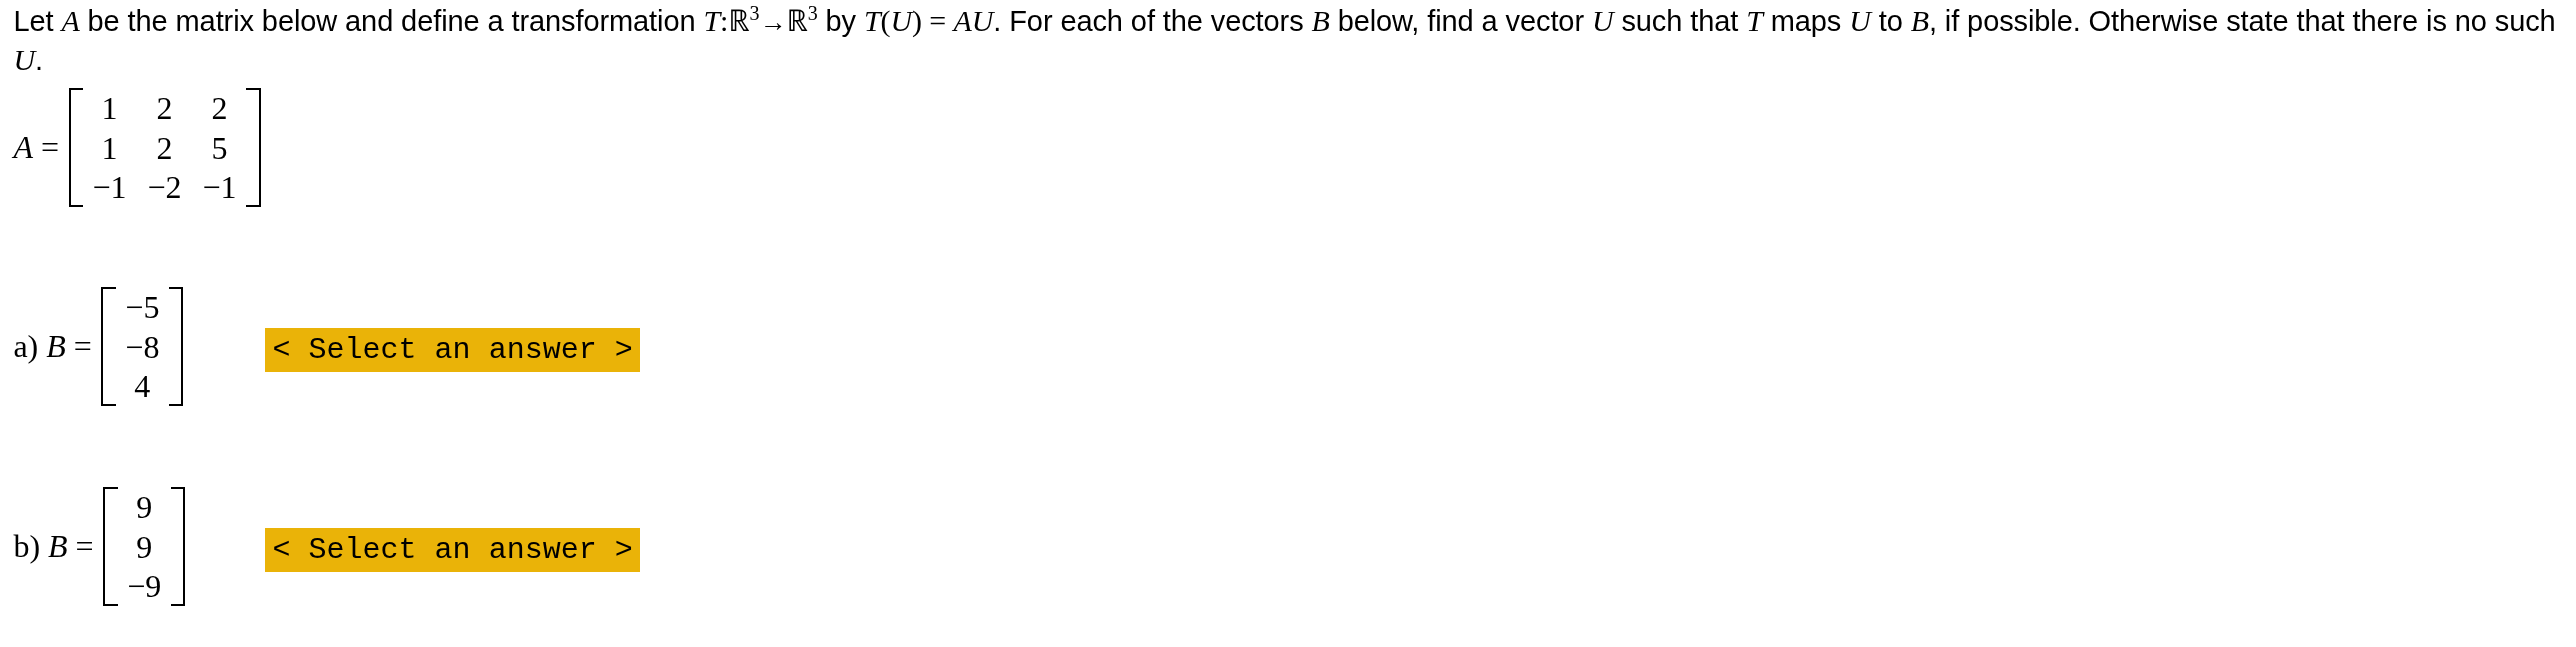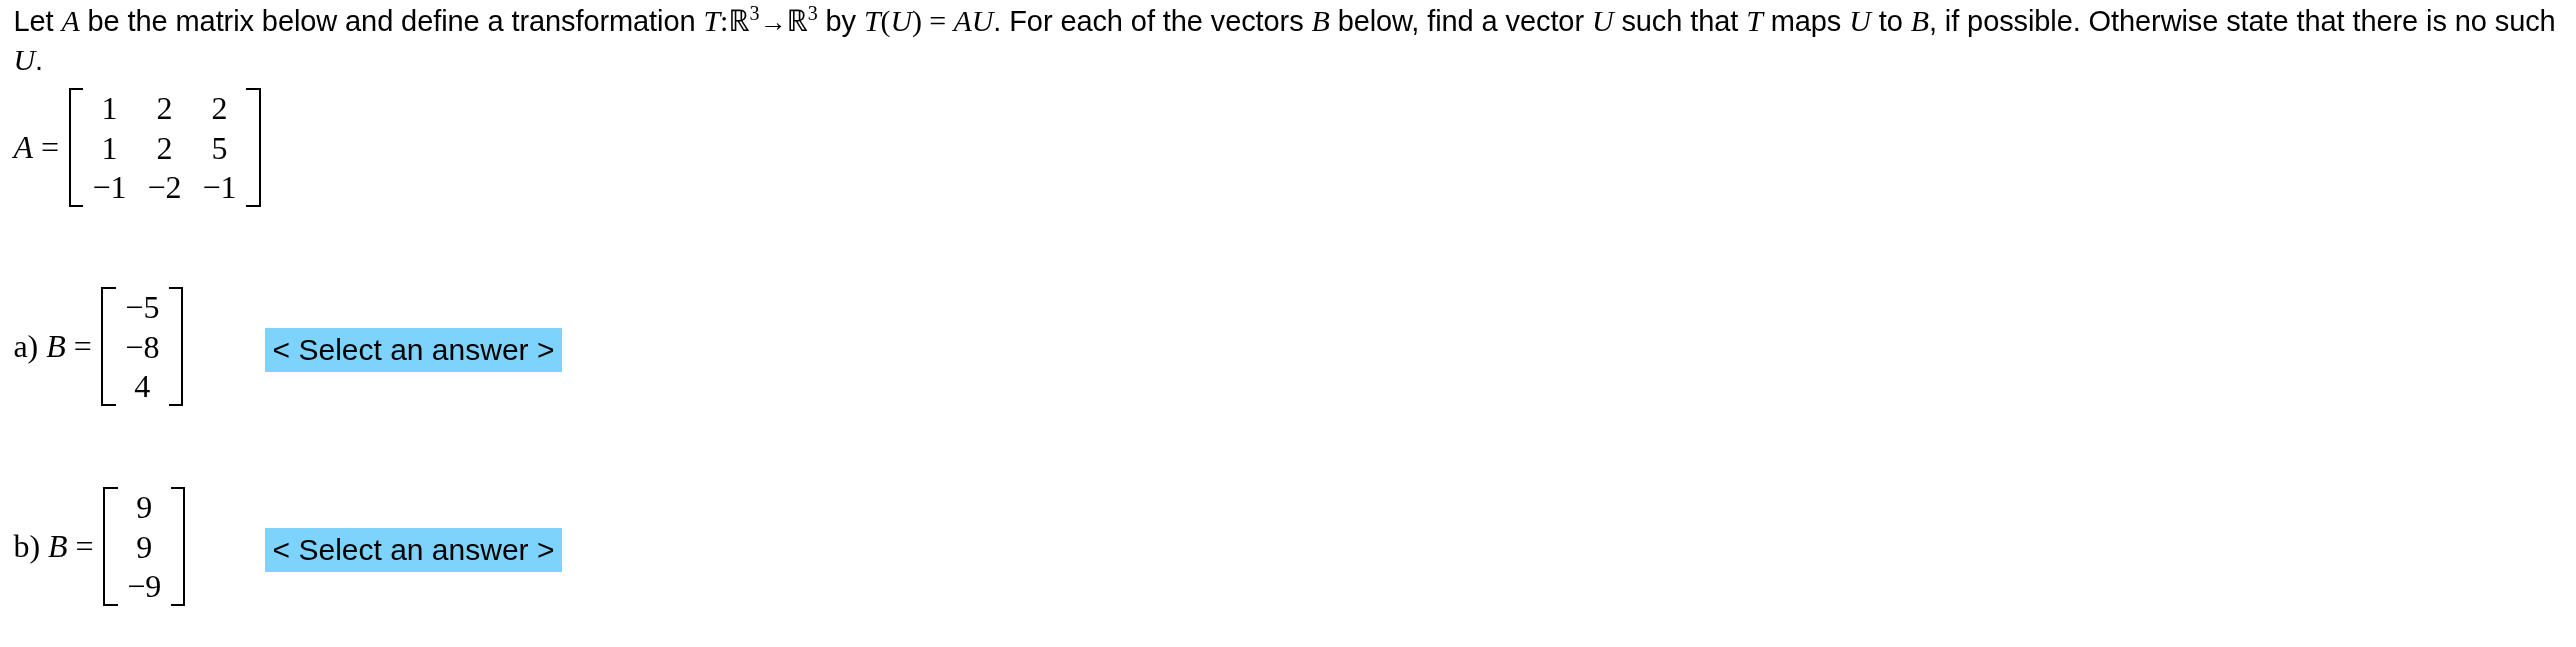--- a/index.html
+++ b/index.html
@@ -108,23 +108,23 @@
   table.mtx td {
     text-align: center;
     padding: 1.9px 10.5px;
     line-height: 36px;
     white-space: nowrap;
   }
 
   
   .select-box {
     position: absolute;
-    background: #7dd3fc;
+    background: #eab308;
     color: #000000;
-    font-family: Liberation Sans, sans-serif;
+    font-family: Liberation Mono, monospace;
     font-size: 30px;
     line-height: 44px;
     height: 44px;
     padding: 0 7.6px;
     white-space: nowrap;
     box-sizing: border-box;
     cursor: pointer;
   }
 </style>
 </head>

